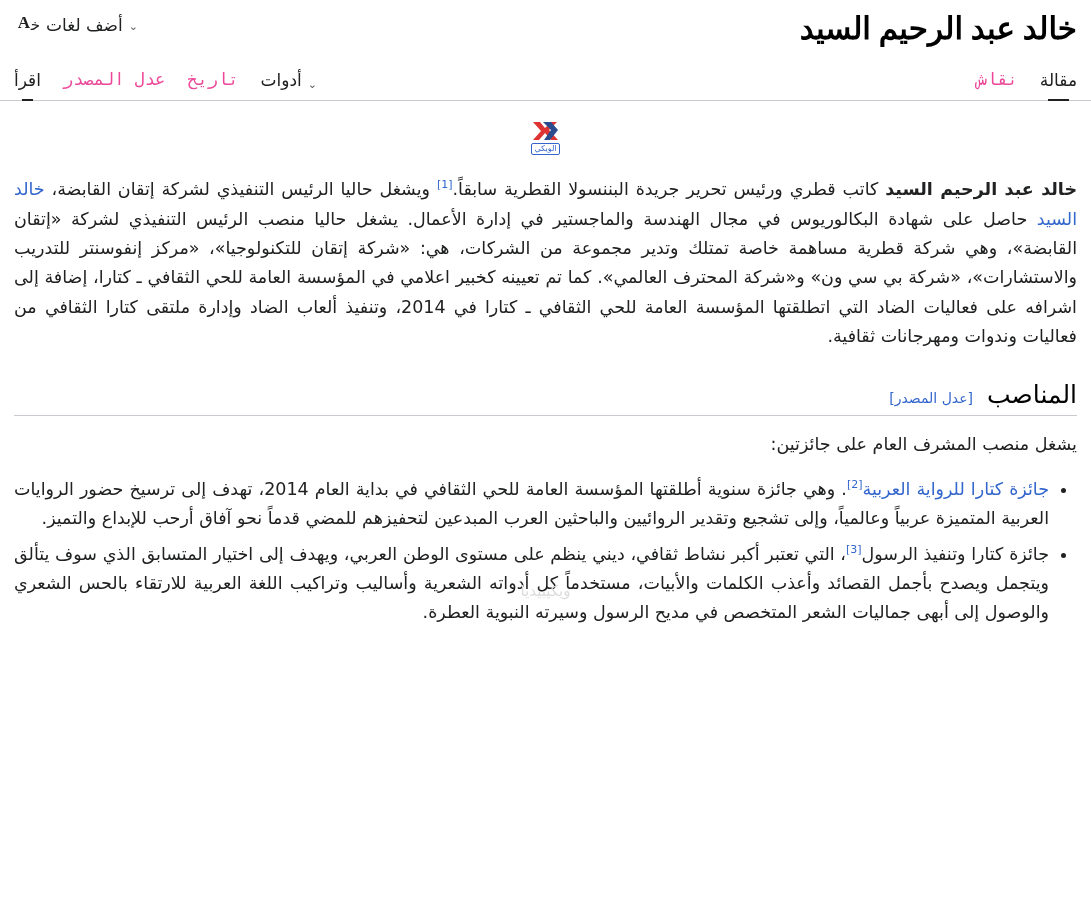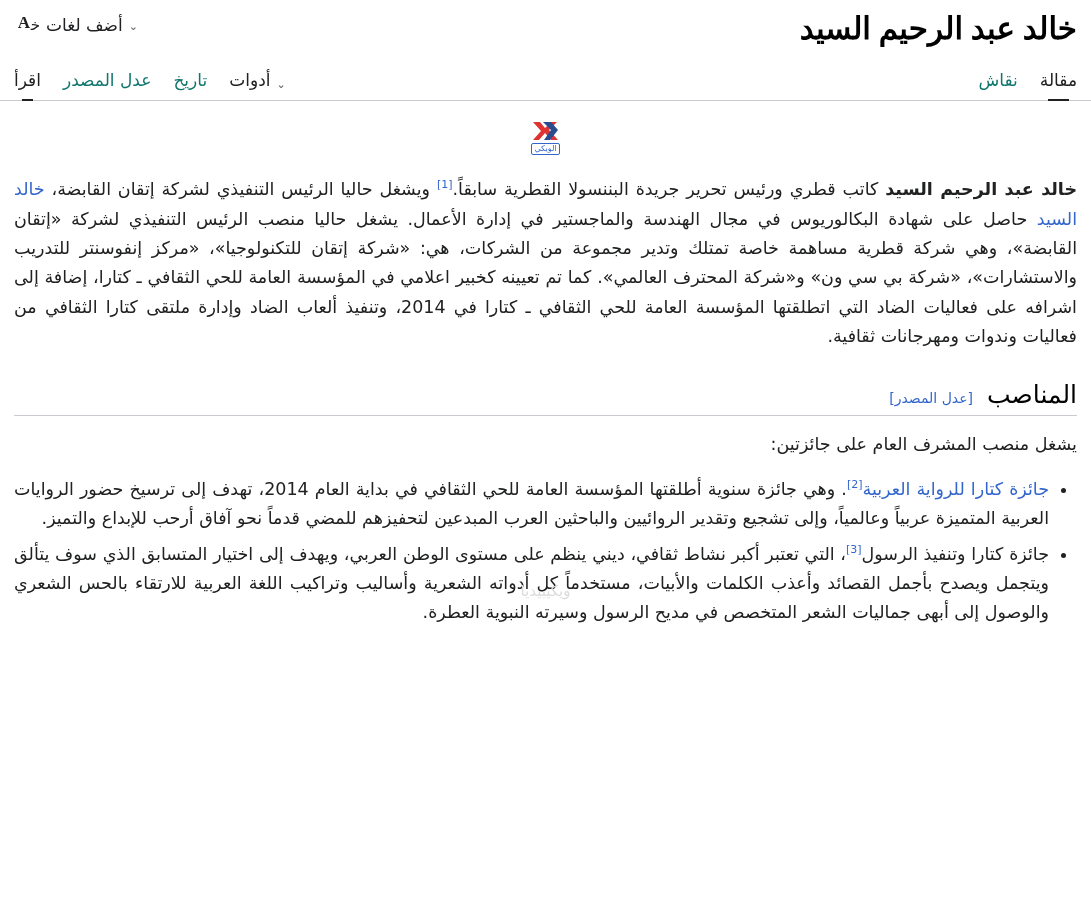--- a/index.html
+++ b/index.html
@@ -102,21 +102,22 @@
   .tab {
     font-size: 17px;
     color: #202122;
     padding-bottom: 10px;
     cursor: pointer;
     position: relative;
     white-space: nowrap;
     margin-top: 33px;
   }
   .tab.link {
-    color: #0f766e;
+    color: #ec4899;
+    font-family: Liberation Mono, monospace;
   }
   .tab.active {
     font-weight: 400;
     color: #202122;
   }
   .tab.active::after {
     content: "";
     position: absolute;
     right: 0;
     left: 0;

